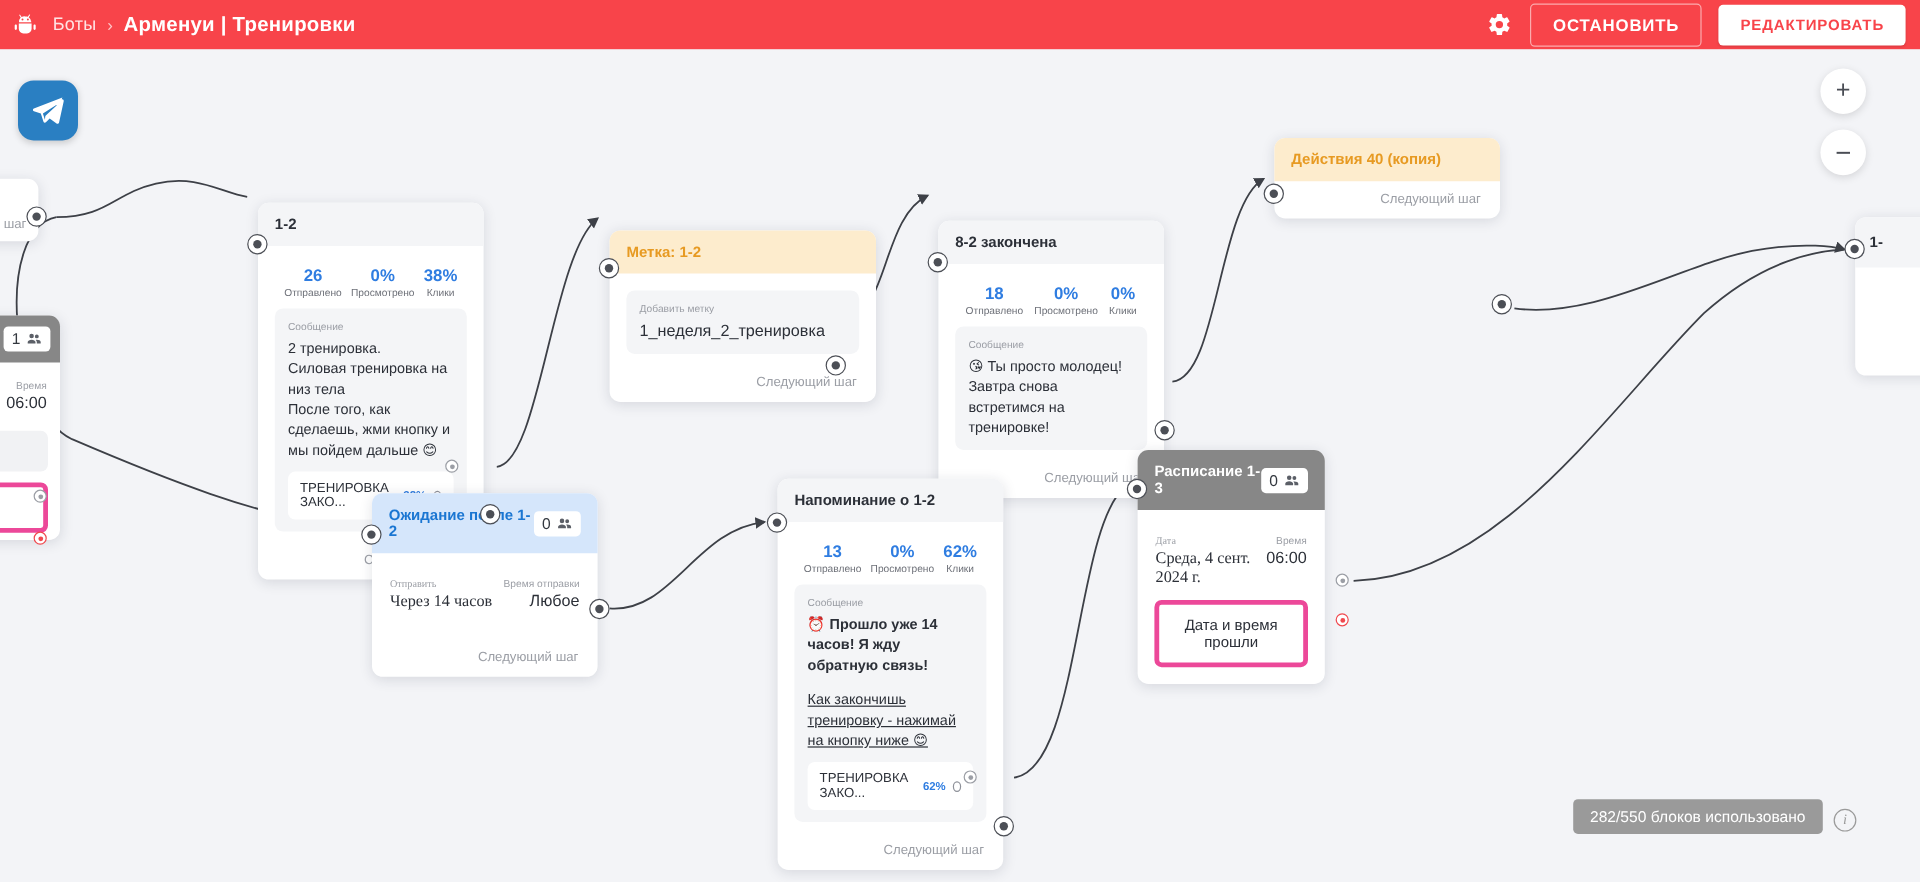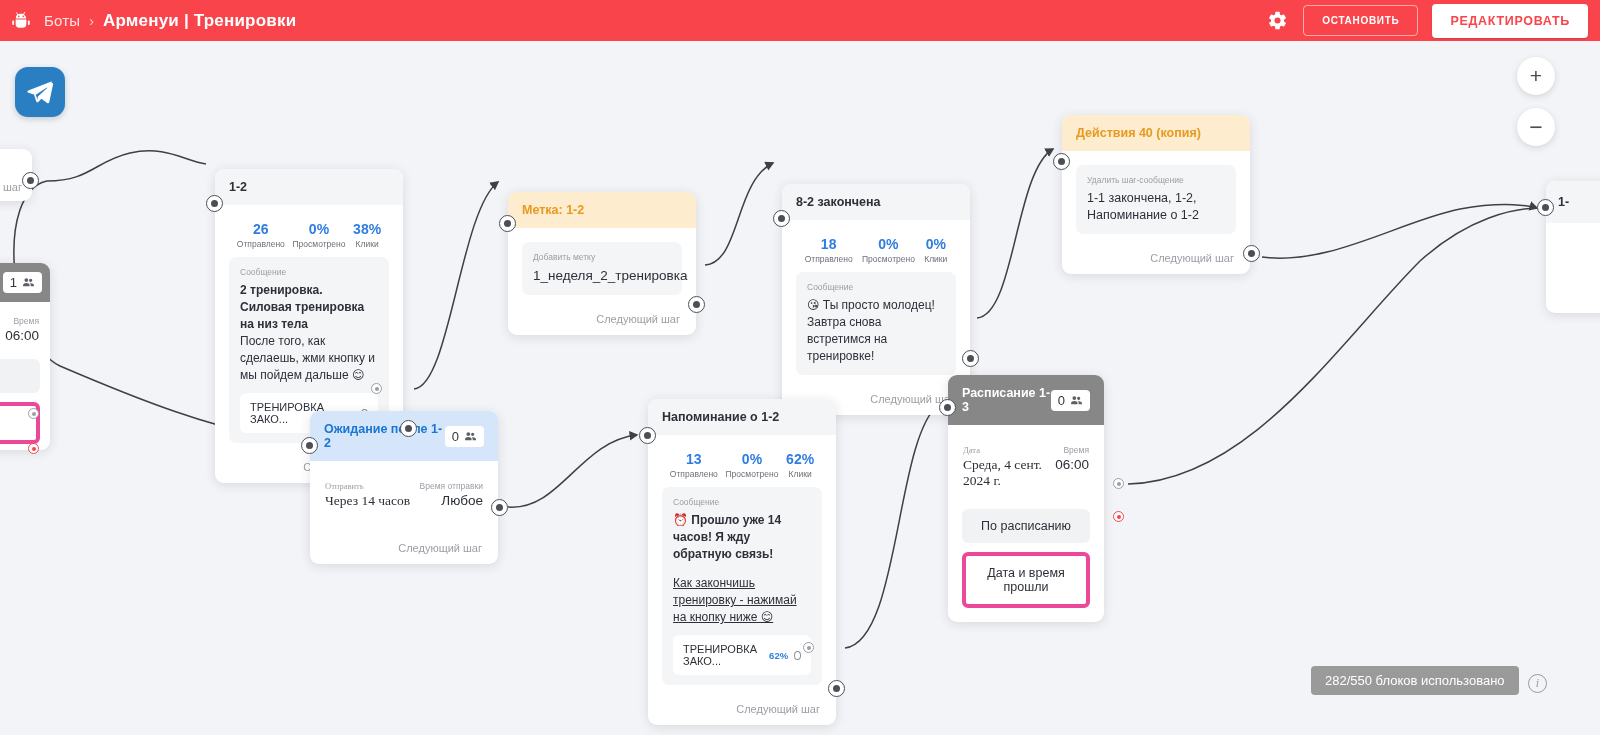--- a/index.html
+++ b/index.html
@@ -19,21 +19,21 @@
   .bot-logo { margin-left: 10px; width: 22px; height: 22px; display:flex; align-items:center; justify-content:center; }
   .crumb-link {
     color: #ffe3e4; font-size: 15px; margin-left: 12px; letter-spacing: .2px; cursor: pointer;
   }
   .crumb-sep { color: #ffc7c9; font-size: 14px; margin: 0 9px; }
   .crumb-title { color: #ffffff; font-size: 17px; font-weight: bold; letter-spacing: .2px; }
   .top-right { margin-left: auto; display: flex; align-items: center; gap: 14px; padding-right: 12px; }
   .gear { width: 22px; height: 22px; cursor: pointer; }
   .btn-outline {
     border: 1px solid rgba(255,255,255,.55); color: #fff; background: transparent;
-    font-size: 10px; font-weight: bold; letter-spacing: .7px;
+    font-size: 14px; font-weight: bold; letter-spacing: .7px;
     padding: 9px 18px; border-radius: 4px; cursor: pointer;
     font-family: inherit;
   }
   .btn-solid {
     border: none; color: #f8444a; background: #fff;
     font-size: 12.5px; font-weight: bold; letter-spacing: .7px;
     padding: 10px 18px; border-radius: 4px; cursor: pointer;
     font-family: inherit; box-shadow: 0 1px 2px rgba(0,0,0,.12);
   }
 
@@ -257,37 +257,37 @@
             <div class="stat-val">0%</div>
             <div class="stat-lbl">Просмотрено</div>
           </div>
           <div class="stat">
             <div class="stat-val">38%</div>
             <div class="stat-lbl">Клики</div>
           </div>
         </div>
         <div class="inner">
           <div class="inner-lbl">Сообщение</div>
-          <div class="inner-txt" style="white-space:pre-line; font-weight:bold;">2 тренировка.
+          <div class="inner-txt" style="white-space:pre-line; font-weight:normal;">2 тренировка.
 Силовая тренировка на низ тела</div>
           <div class="inner-txt" style="margin-top:0;">После того, как сделаешь, жми кнопку и мы пойдем дальше 😊</div>
           <div class="msg-btn">
             <span>ТРЕНИРОВКА ЗАКО...</span>
             <span class="pct">38%</span>
             <span style="width:9px;height:9px;border-radius:50%;border:1.2px solid #8e9199;display:inline-block;"></span>
           </div>
         </div>
       </div>
       <div class="next-step">Следующий шаг</div>
     </div>
     <div class="dot" style="left:206px; top:154px;"></div>
     <div class="dot" style="left:400px; top:379px;"></div>
     <div class="dot small faint" style="left:371px; top:342px;"></div>
 
-    <div class="node" style="left:508px; top:151px; width:188px;">
+    <div class="node" style="left:508px; top:151px; width:222px;">
       <div class="node-head head-amber">Метка: 1-2</div>
       <div class="node-body" style="padding-top:14px;">
         <div class="inner">
           <div class="inner-lbl">Добавить метку</div>
           <div class="inner-val">1_неделя_2_тренировка</div>
         </div>
       </div>
       <div class="next-step">Следующий шаг</div>
     </div>
     <div class="dot" style="left:499px; top:174px;"></div>
@@ -315,26 +315,20 @@
           <div class="inner-txt">😘 Ты просто молодец! Завтра снова встретимся на тренировке!</div>
         </div>
       </div>
       <div class="next-step">Следующий шаг</div>
     </div>
     <div class="dot" style="left:773px; top:169px;"></div>
     <div class="dot" style="left:962px; top:309px;"></div>
 
     <div class="node" style="left:1062px; top:74px; width:188px;">
       <div class="node-head head-amber">Действия 40 (копия)</div>
-      <div class="node-body" style="padding-top:14px;">
-        <div class="inner">
-          <div class="inner-lbl">Удалить шаг-сообщение</div>
-          <div class="inner-txt" style="font-size:12.5px;">1-1 закончена, 1-2, Напоминание о 1-2</div>
-        </div>
-      </div>
       <div class="next-step">Следующий шаг</div>
     </div>
     <div class="dot" style="left:1053px; top:112px;"></div>
     <div class="dot" style="left:1243px; top:204px;"></div>
 
     <div class="node" style="left:310px; top:370px; width:188px;">
       <div class="node-head head-blue">
         <span>Ожидание после 1-2</span>
         <span class="count-badge">
           <span>0</span>
@@ -408,21 +402,20 @@
         <div class="fields">
           <div class="field-l">
             <div class="f-lbl">Дата</div>
             <div class="f-val">Среда, 4 сент. 2024 г.</div>
           </div>
           <div class="field-r">
             <div class="f-lbl">Время</div>
             <div class="f-val">06:00</div>
           </div>
         </div>
-        <div class="opt opt-filled" style="margin-top:18px;">По расписанию</div>
         <div class="opt opt-outline">Дата и время прошли</div>
       </div>
     </div>
     <div class="dot" style="left:939px; top:358px;"></div>
     <div class="dot small faint" style="left:1113px; top:437px;"></div>
     <div class="dot small red" style="left:1113px; top:470px;"></div>
 
     <div class="node" style="left:1546px; top:140px; width:120px;">
       <div class="node-head head-plain" style="padding:14px 12px;">1-</div>
       <div class="node-body" style="height:90px;"></div>

